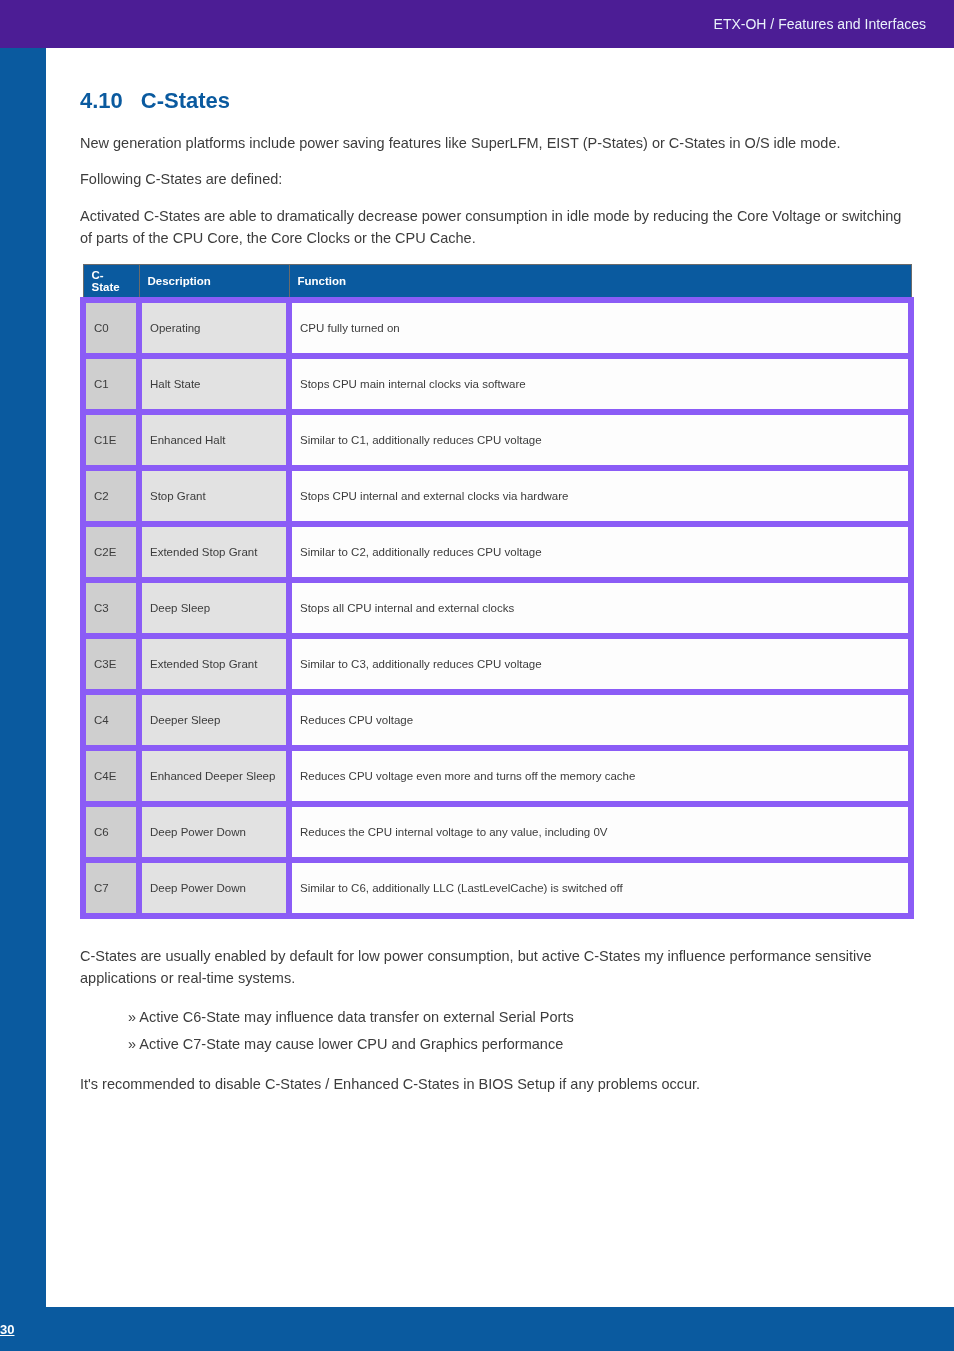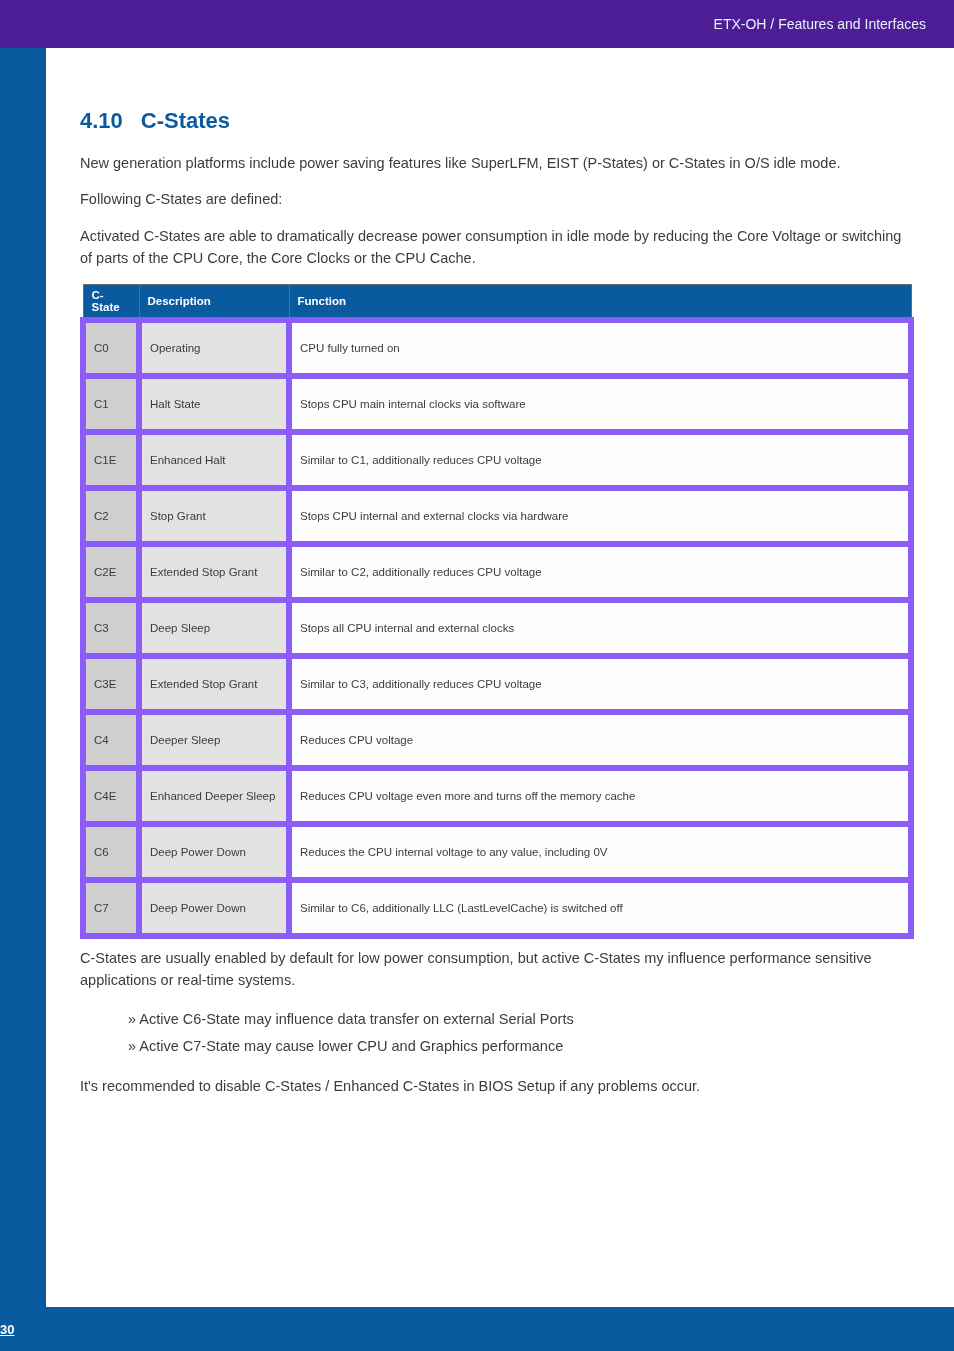--- a/index.html
+++ b/index.html
@@ -34,34 +34,33 @@
     top: 88px;
     left: 80px;
     right: 40px;
   }
   h2.section-title {
     color: #0a5a9f;
     font-weight: 700;
     font-size: 22px;
     margin-bottom: 18px;
     font-family: Arial, sans-serif;
-    margin-top: 20px;
   }
   .sec-no { margin-right: 18px; }
   p.body {
     font-size: 14.5px;
     line-height: 1.55;
     color: #3c3c3c;
     margin-bottom: 14px;
   }
   table.cstates {
     width: 100%;
     border-collapse: collapse;
     font-size: 11.5px;
-    margin-bottom: 8px;
+    margin-bottom: 26px;
     border-radius: 30px;
   }
   table.cstates th {
     background: #0a5a9f;
     color: #fff;
     text-align: left;
     font-weight: 700;
     padding: 4px 8px;
     border: 1px solid #6b6b6b;
   }

